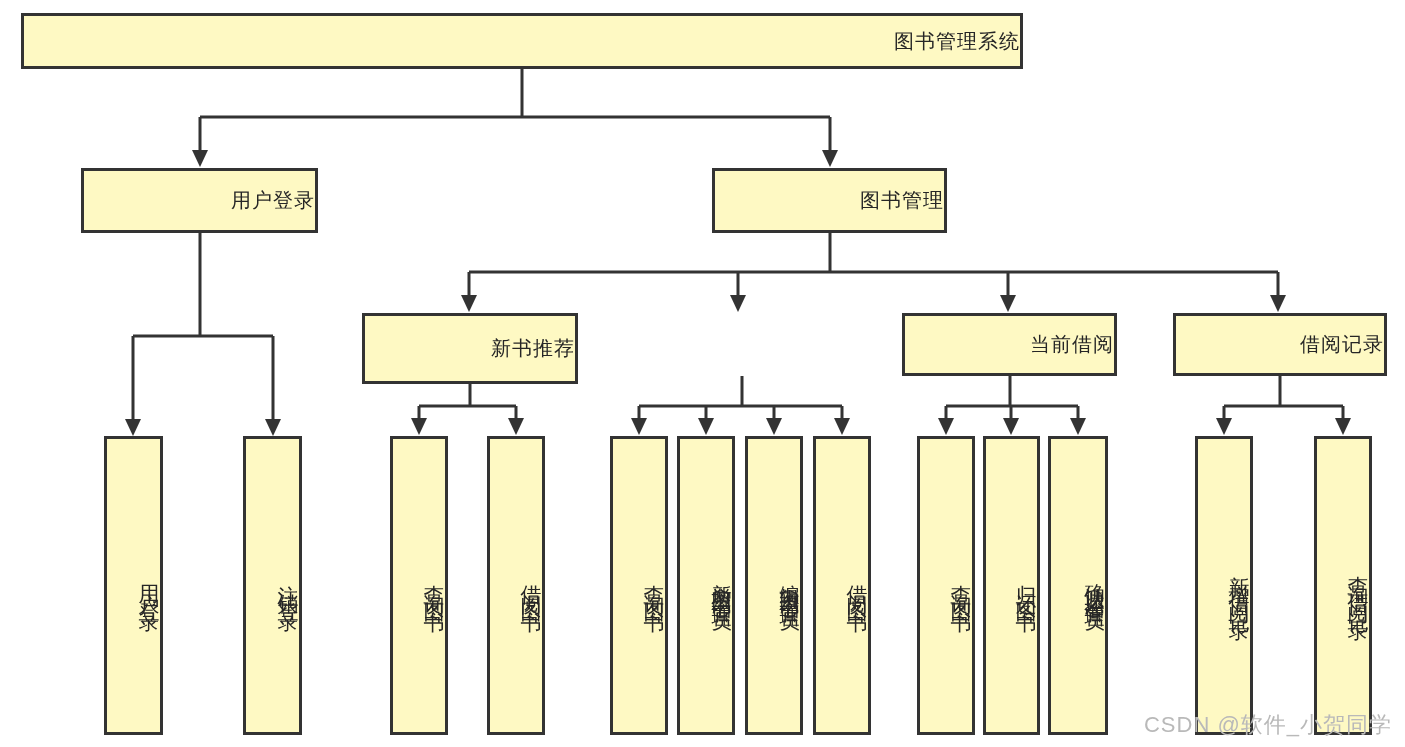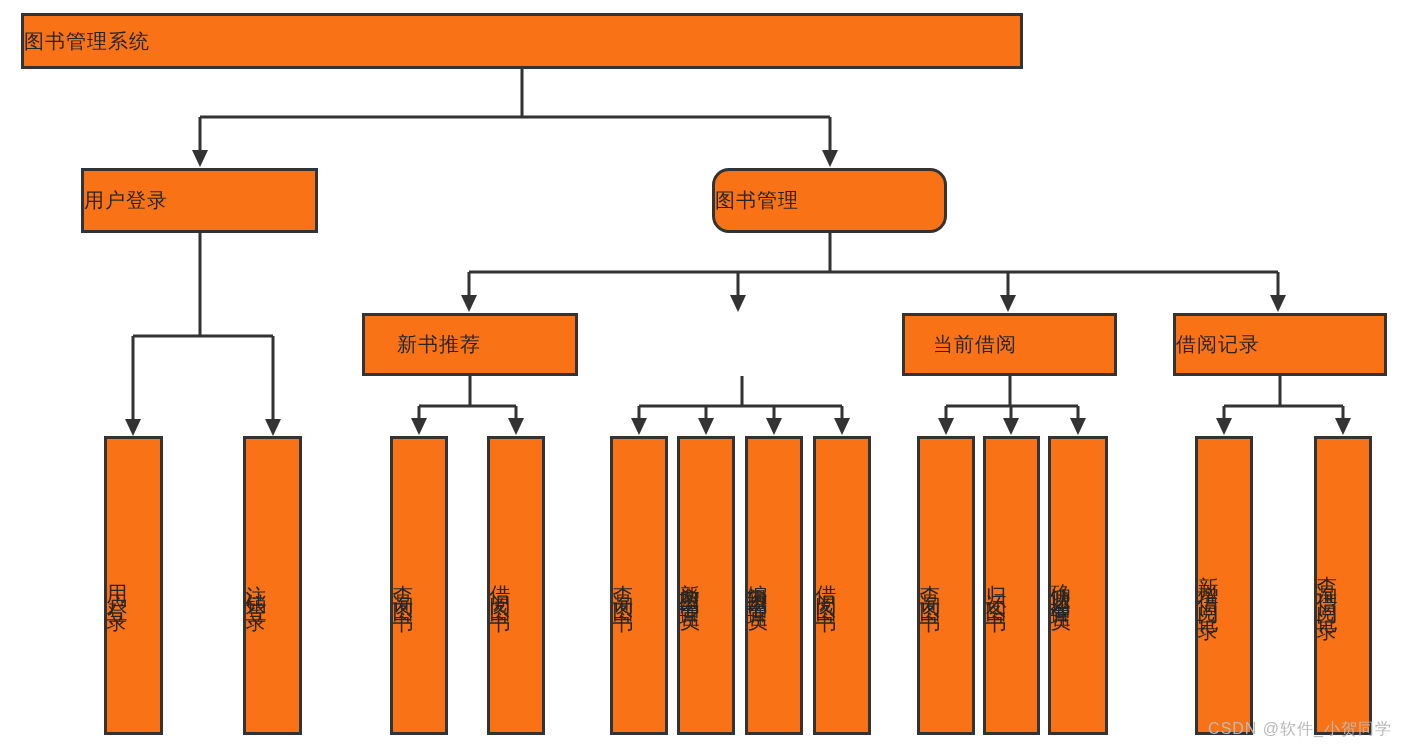--- a/index.html
+++ b/index.html
@@ -4,33 +4,33 @@
 <style>
   html, body { margin: 0; padding: 0; background: #ffffff; }
   body { width: 1405px; height: 747px; font-family: "Liberation Sans", sans-serif; }
   .canvas {
     position: relative; width: 1405px; height: 747px;
     background: #ffffff; overflow: hidden;
   }
   .connectors { position: absolute; left: 0; top: 0; }
   .node {
     position: absolute; box-sizing: border-box;
-    border: 3px solid #333333; background: #f97316;
-    display: flex; align-items: center; justify-content: flex-start;
+    border: 3px solid #333333; background: #fef9c3;
+    display: flex; align-items: center; justify-content: flex-end;
     color: #262626;
   }
   .node span { display: block; }
   .hlabel { font-size: 20px; letter-spacing: 1px; white-space: nowrap; }
   
   .root  { left: 21px;  top: 13px;  width: 1002px; height: 56px; }
   
   .b0 { left: 81px;  top: 168px; width: 237px; height: 65px; }
-  .b1 { left: 712px; top: 168px; width: 235px; height: 65px; border-radius: 17px; }
+  .b1 { left: 712px; top: 168px; width: 235px; height: 65px; }
   
-  .g0 { left: 362px;  top: 313px; width: 216px; height: 63px; padding-left: 32px; }
+  .g0 { left: 362px;  top: 313px; width: 216px; height: 71px; padding-left: 32px; }
   .g1 { left: 633px;  top: 313px; width: 217px; height: 63px; }
   .g2 { left: 902px;  top: 313px; width: 215px; height: 63px; padding-left: 28px; }
   .g3 { left: 1173px; top: 313px; width: 214px; height: 63px; }
   
   .leaf { top: 436px; height: 299px; }
   .leaf span {
     writing-mode: vertical-rl;
     font-size: 21px; letter-spacing: 9px; line-height: 1;
   }
   .leaf.long span { font-size: 20px; letter-spacing: 4px; }
@@ -42,21 +42,21 @@
   .lc2 { left: 677px;  width: 58px; }
   .lc3 { left: 745px;  width: 58px; }
   .lc4 { left: 813px;  width: 58px; }
   .ld1 { left: 917px;  width: 58px; }
   .ld2 { left: 983px;  width: 57px; }
   .ld3 { left: 1048px; width: 60px; }
   .le1 { left: 1195px; width: 58px; }
   .le2 { left: 1314px; width: 58px; }
   .watermark {
     position: absolute; right: 13px; bottom: 7px;
-    color: #b9b9b9; font-size: 16px; letter-spacing: 1px;
+    color: #b9b9b9; font-size: 22px; letter-spacing: 1px;
     white-space: nowrap; pointer-events: none;
   }
 </style>
 </head>
 <body>
 
 <div class="canvas">
 
   <svg class="connectors" width="1405" height="747" viewBox="0 0 1405 747" aria-hidden="true">
     <g stroke="#333333" stroke-width="3" fill="none">

